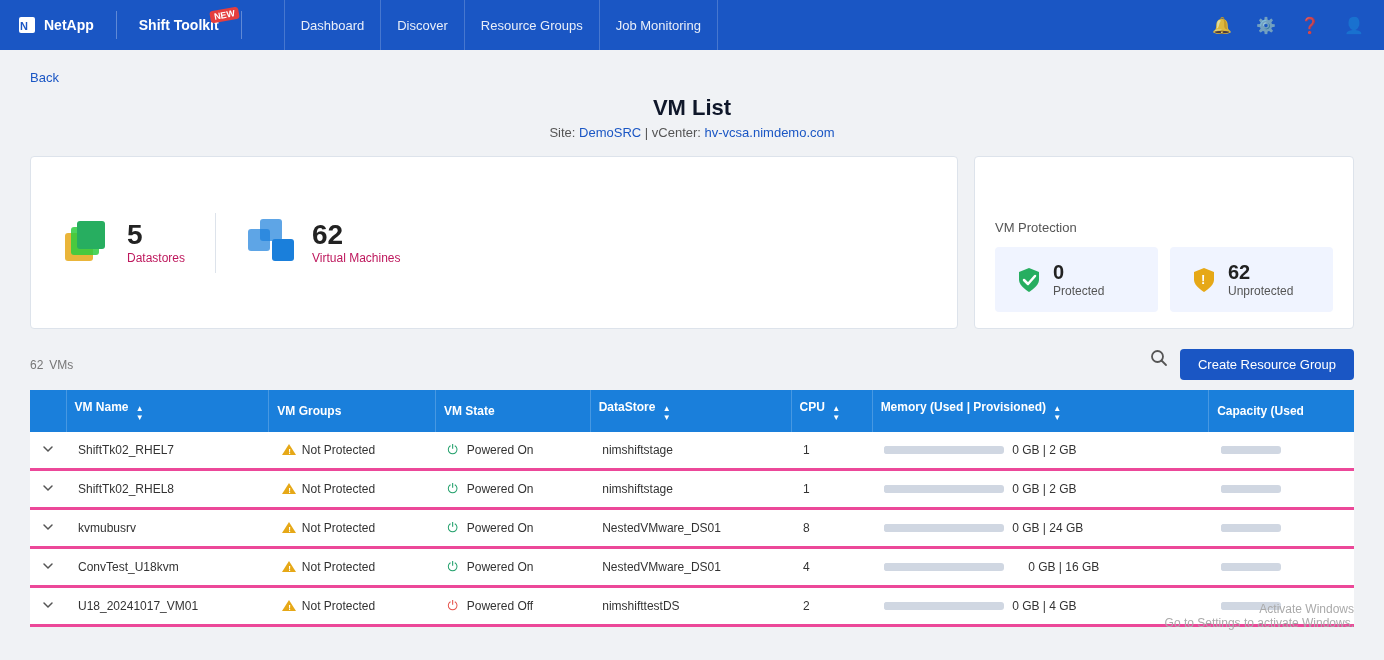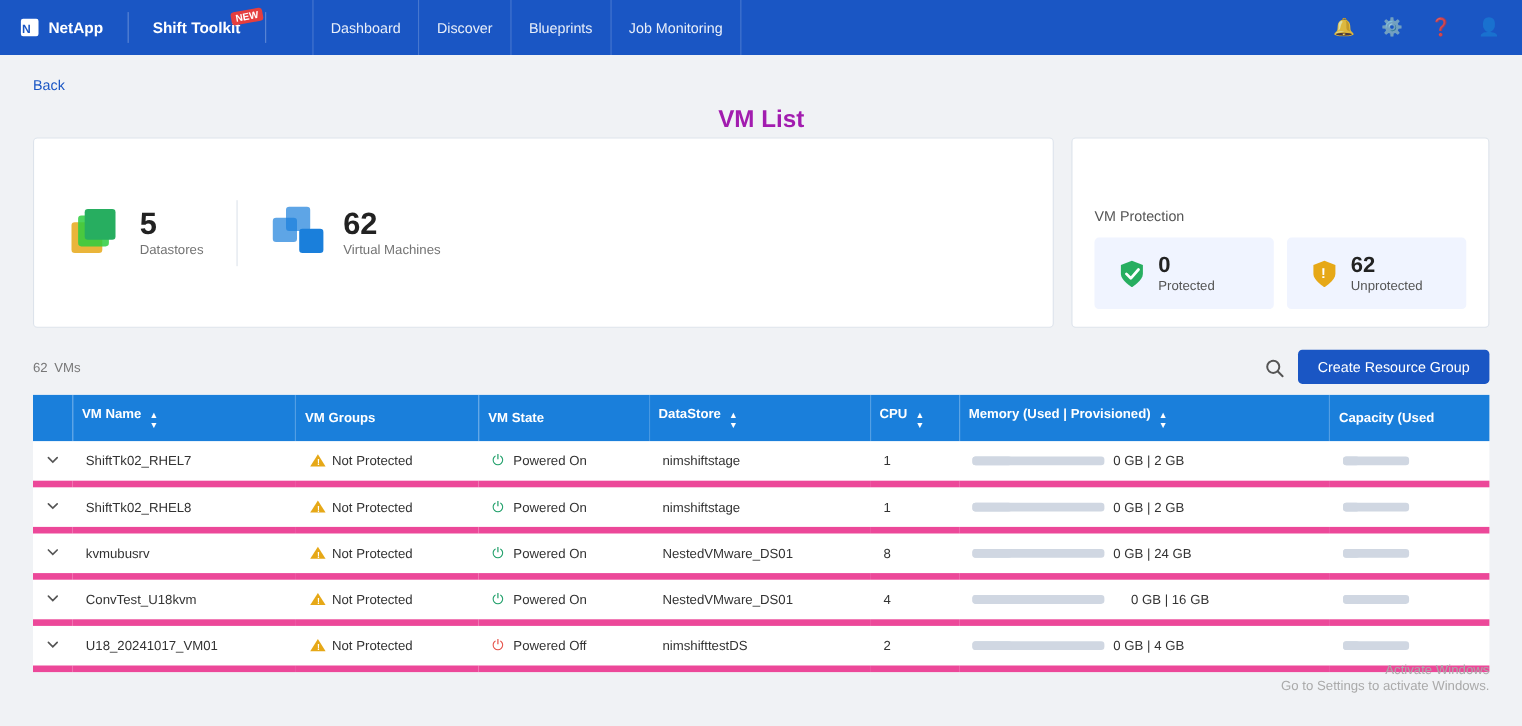--- a/index.html
+++ b/index.html
@@ -100,21 +100,21 @@
       color: #1a56c4;
       text-decoration: none;
       font-size: 13px;
       cursor: pointer;
       margin-bottom: 10px;
       display: inline-block;
     }
     .page-title {
       text-align: center;
       font-size: 22px;
-      color: #a21caf;
+      color: #0f172a;
       font-weight: 600;
       margin-bottom: 4px;
     }
     .page-subtitle {
       text-align: center;
       font-size: 13px;
       color: #555;
       margin-bottom: 16px;
     }
     .page-subtitle a { color: #1a56c4; text-decoration: none; }
@@ -142,21 +142,21 @@
     }
     .stats-info {}
     .stats-number {
       font-size: 28px;
       font-weight: bold;
       color: #222;
       line-height: 1;
     }
     .stats-label {
       font-size: 12px;
-      color: #737373;
+      color: #be185d;
       margin-top: 2px;
     }
     .stats-inner {
       display: flex;
       align-items: center;
       gap: 30px;
     }
 
     
     .protection-card {
@@ -206,21 +206,21 @@
       font-size: 18px;
       font-weight: bold;
       color: #1a56c4;
       display: flex;
       align-items: baseline;
       gap: 6px;
     }
     .vm-count span { font-size: 12px; color: #777; font-weight: normal; }
     .table-actions {
       display: flex;
-      align-items: flex-end;
+      align-items: flex-start;
       gap: 12px;
     }
     .search-icon-btn {
       color: #555;
       cursor: pointer;
       font-size: 16px;
     }
     .create-btn {
       background: #1a56c4;
       color: white;
@@ -245,21 +245,21 @@
     .data-table thead th {
       padding: 10px 8px;
       text-align: left;
       font-size: 12px;
       font-weight: 600;
       white-space: nowrap;
       border-right: 1px solid rgba(255,255,255,0.2);
     }
     .data-table thead th:last-child { border-right: none; }
     .data-table tbody tr {
-      border-bottom: 6px solid #ec4899;
+      border-bottom: 3px solid #ec4899;
     }
     .data-table tbody td {
       padding: 10px 12px;
       font-size: 12px;
       color: #333;
     }
     .expand-btn {
       cursor: pointer;
       color: #555;
       font-size: 12px;
@@ -321,35 +321,41 @@
     <div class="navbar-divider"></div>
     <div class="shift-toolkit-label">
       <span>Shift Toolkit</span>
       <span class="new-badge">NEW</span>
     </div>
     <div class="navbar-divider"></div>
   </div>
   <div class="navbar-links">
     <a class="navbar-link">Dashboard</a>
     <a class="navbar-link">Discover</a>
-    <a class="navbar-link">Blueprints</a>
+    <a class="navbar-link">Resource Groups</a>
     <a class="navbar-link">Job Monitoring</a>
   </div>
   <div class="navbar-actions">
     <div class="nav-icon">🔔</div>
     <div class="nav-icon">⚙️</div>
     <div class="nav-icon">❓</div>
     <div class="nav-icon">👤</div>
   </div>
 </nav>
 
 <div class="main-content">
   <a class="back-link">Back</a>
 
   <div class="page-title">VM List</div>
+  <div class="page-subtitle">
+    <span>Site:</span>
+    <a>DemoSRC</a>
+    <span>| vCenter:</span>
+    <a>hv-vcsa.nimdemo.com</a>
+  </div>
 
   
   <div class="stats-row">
 
     <div class="stats-card">
       <div class="stats-inner">
         <div style="display:flex;align-items:center;gap:14px;">
 
           <svg width="52" height="52" viewBox="0 0 52 52">
             <rect x="4" y="16" width="28" height="28" rx="3" fill="#e6a817" opacity="0.85"></rect>

